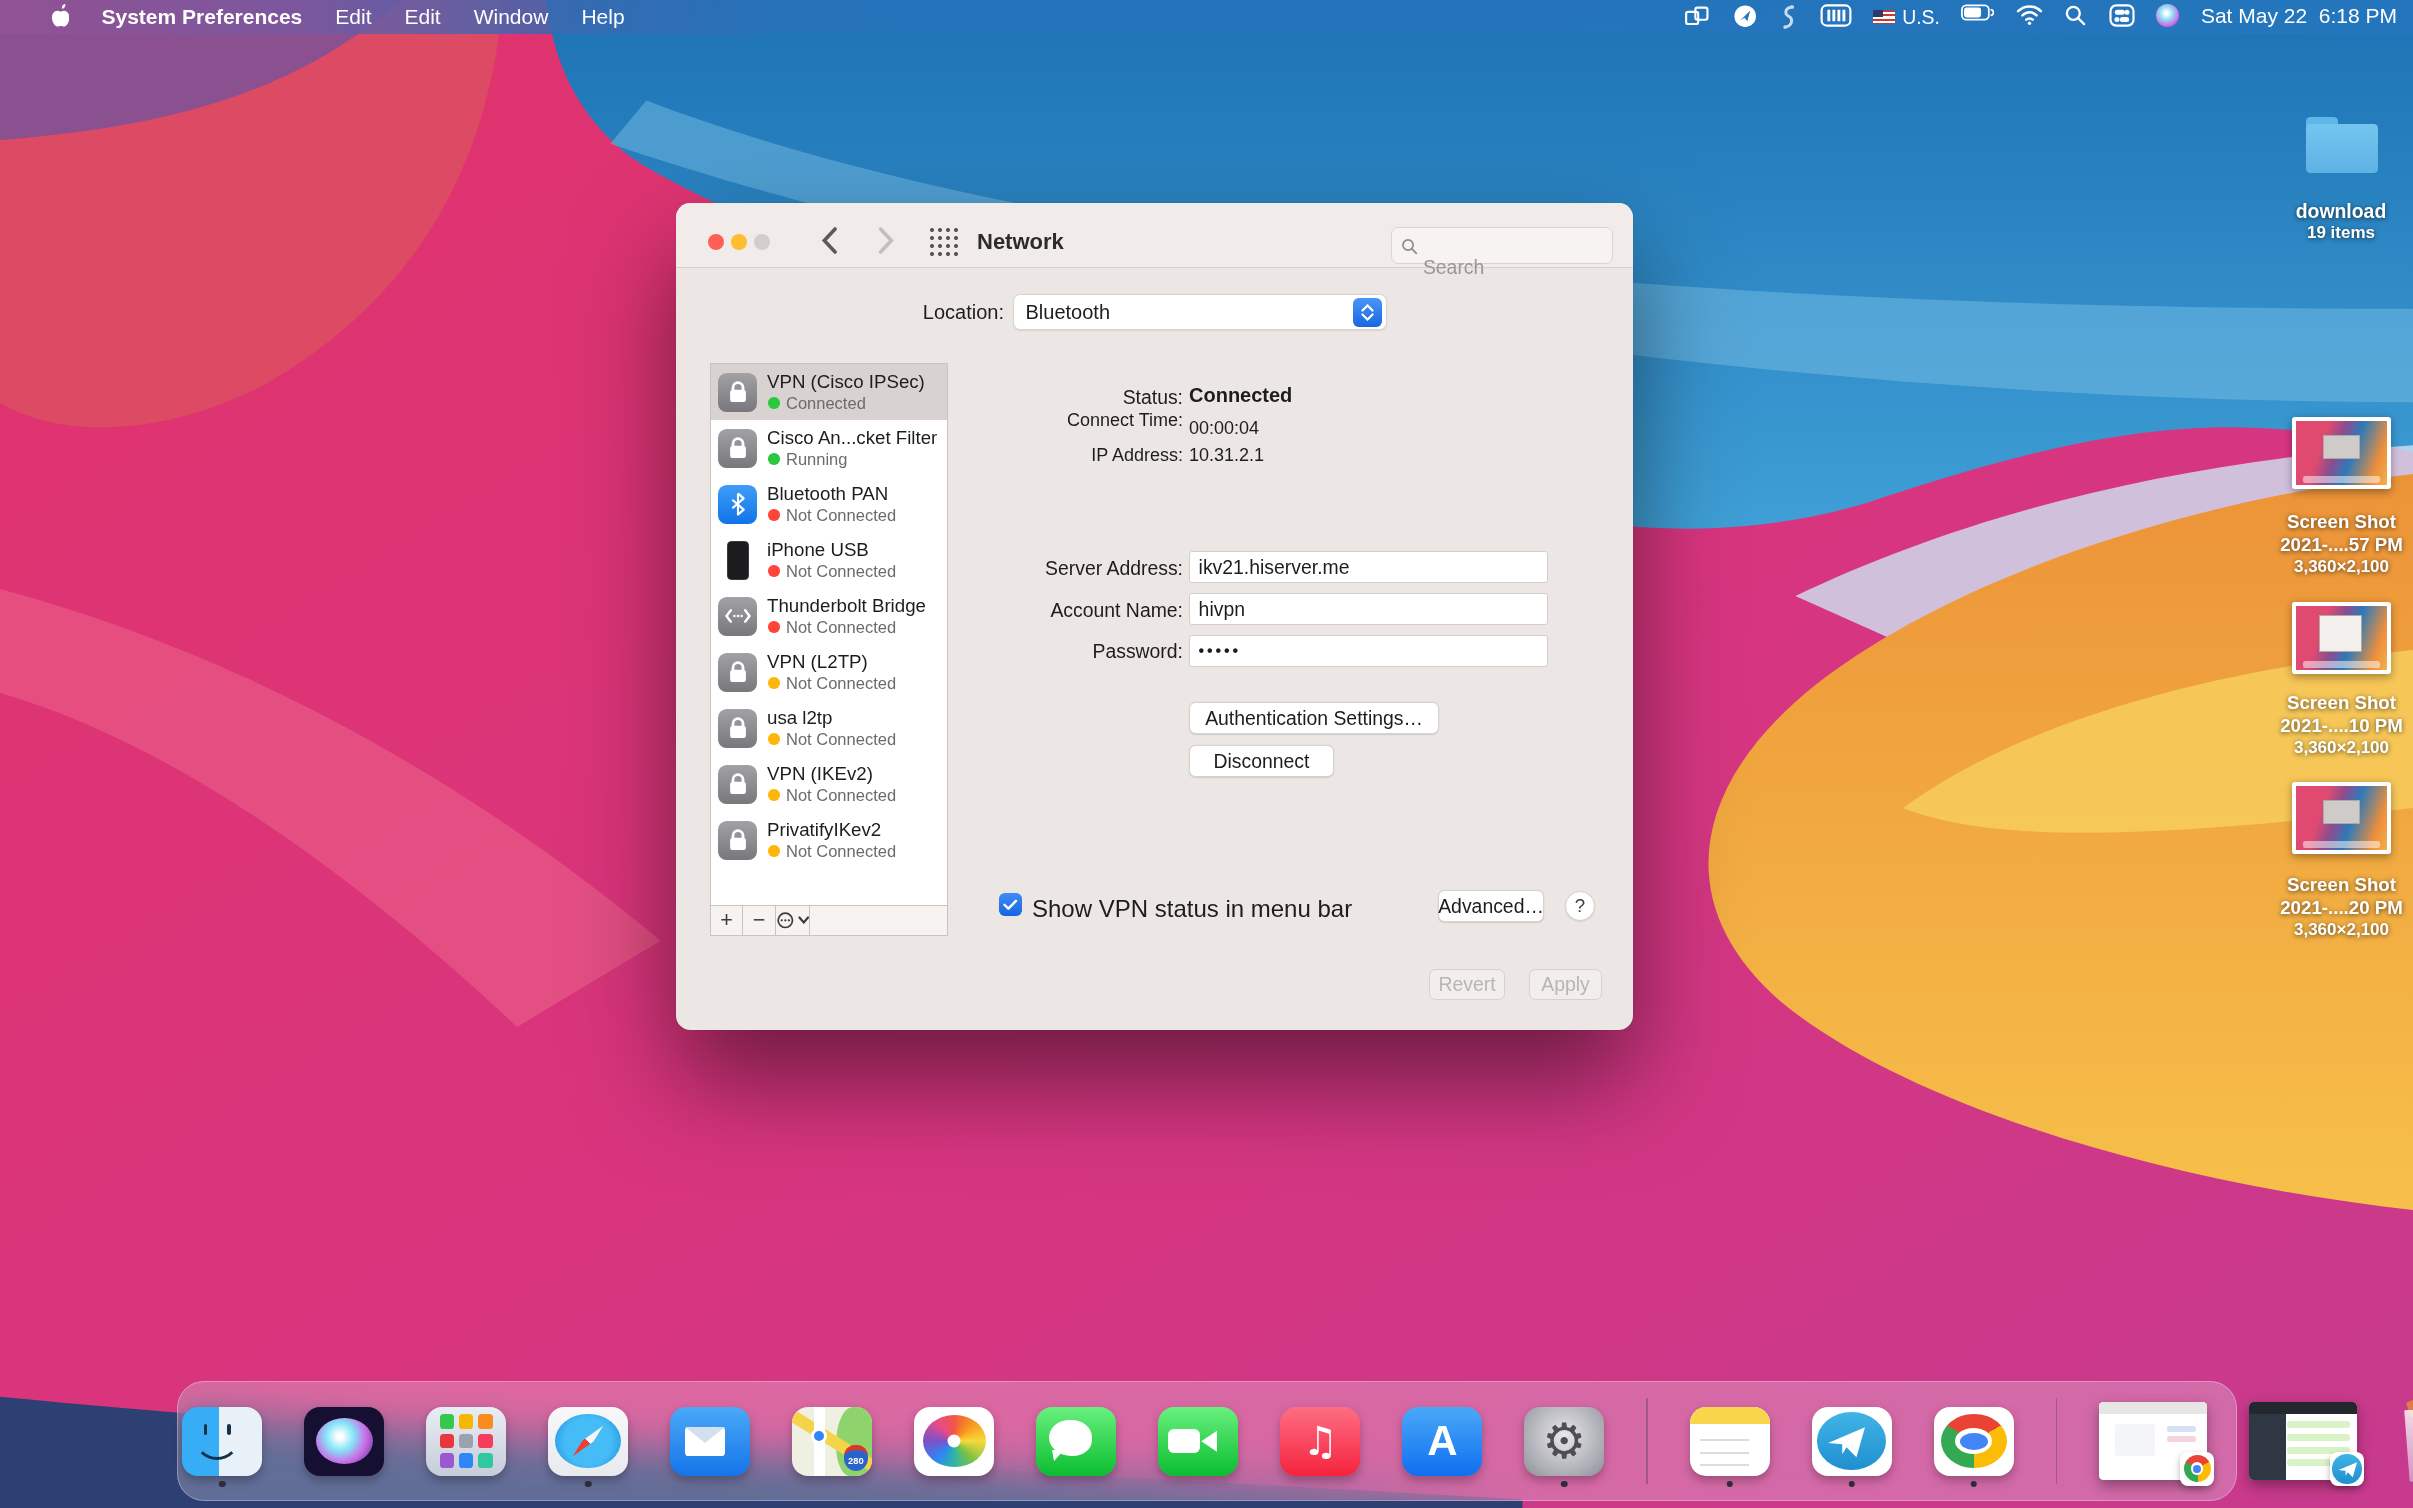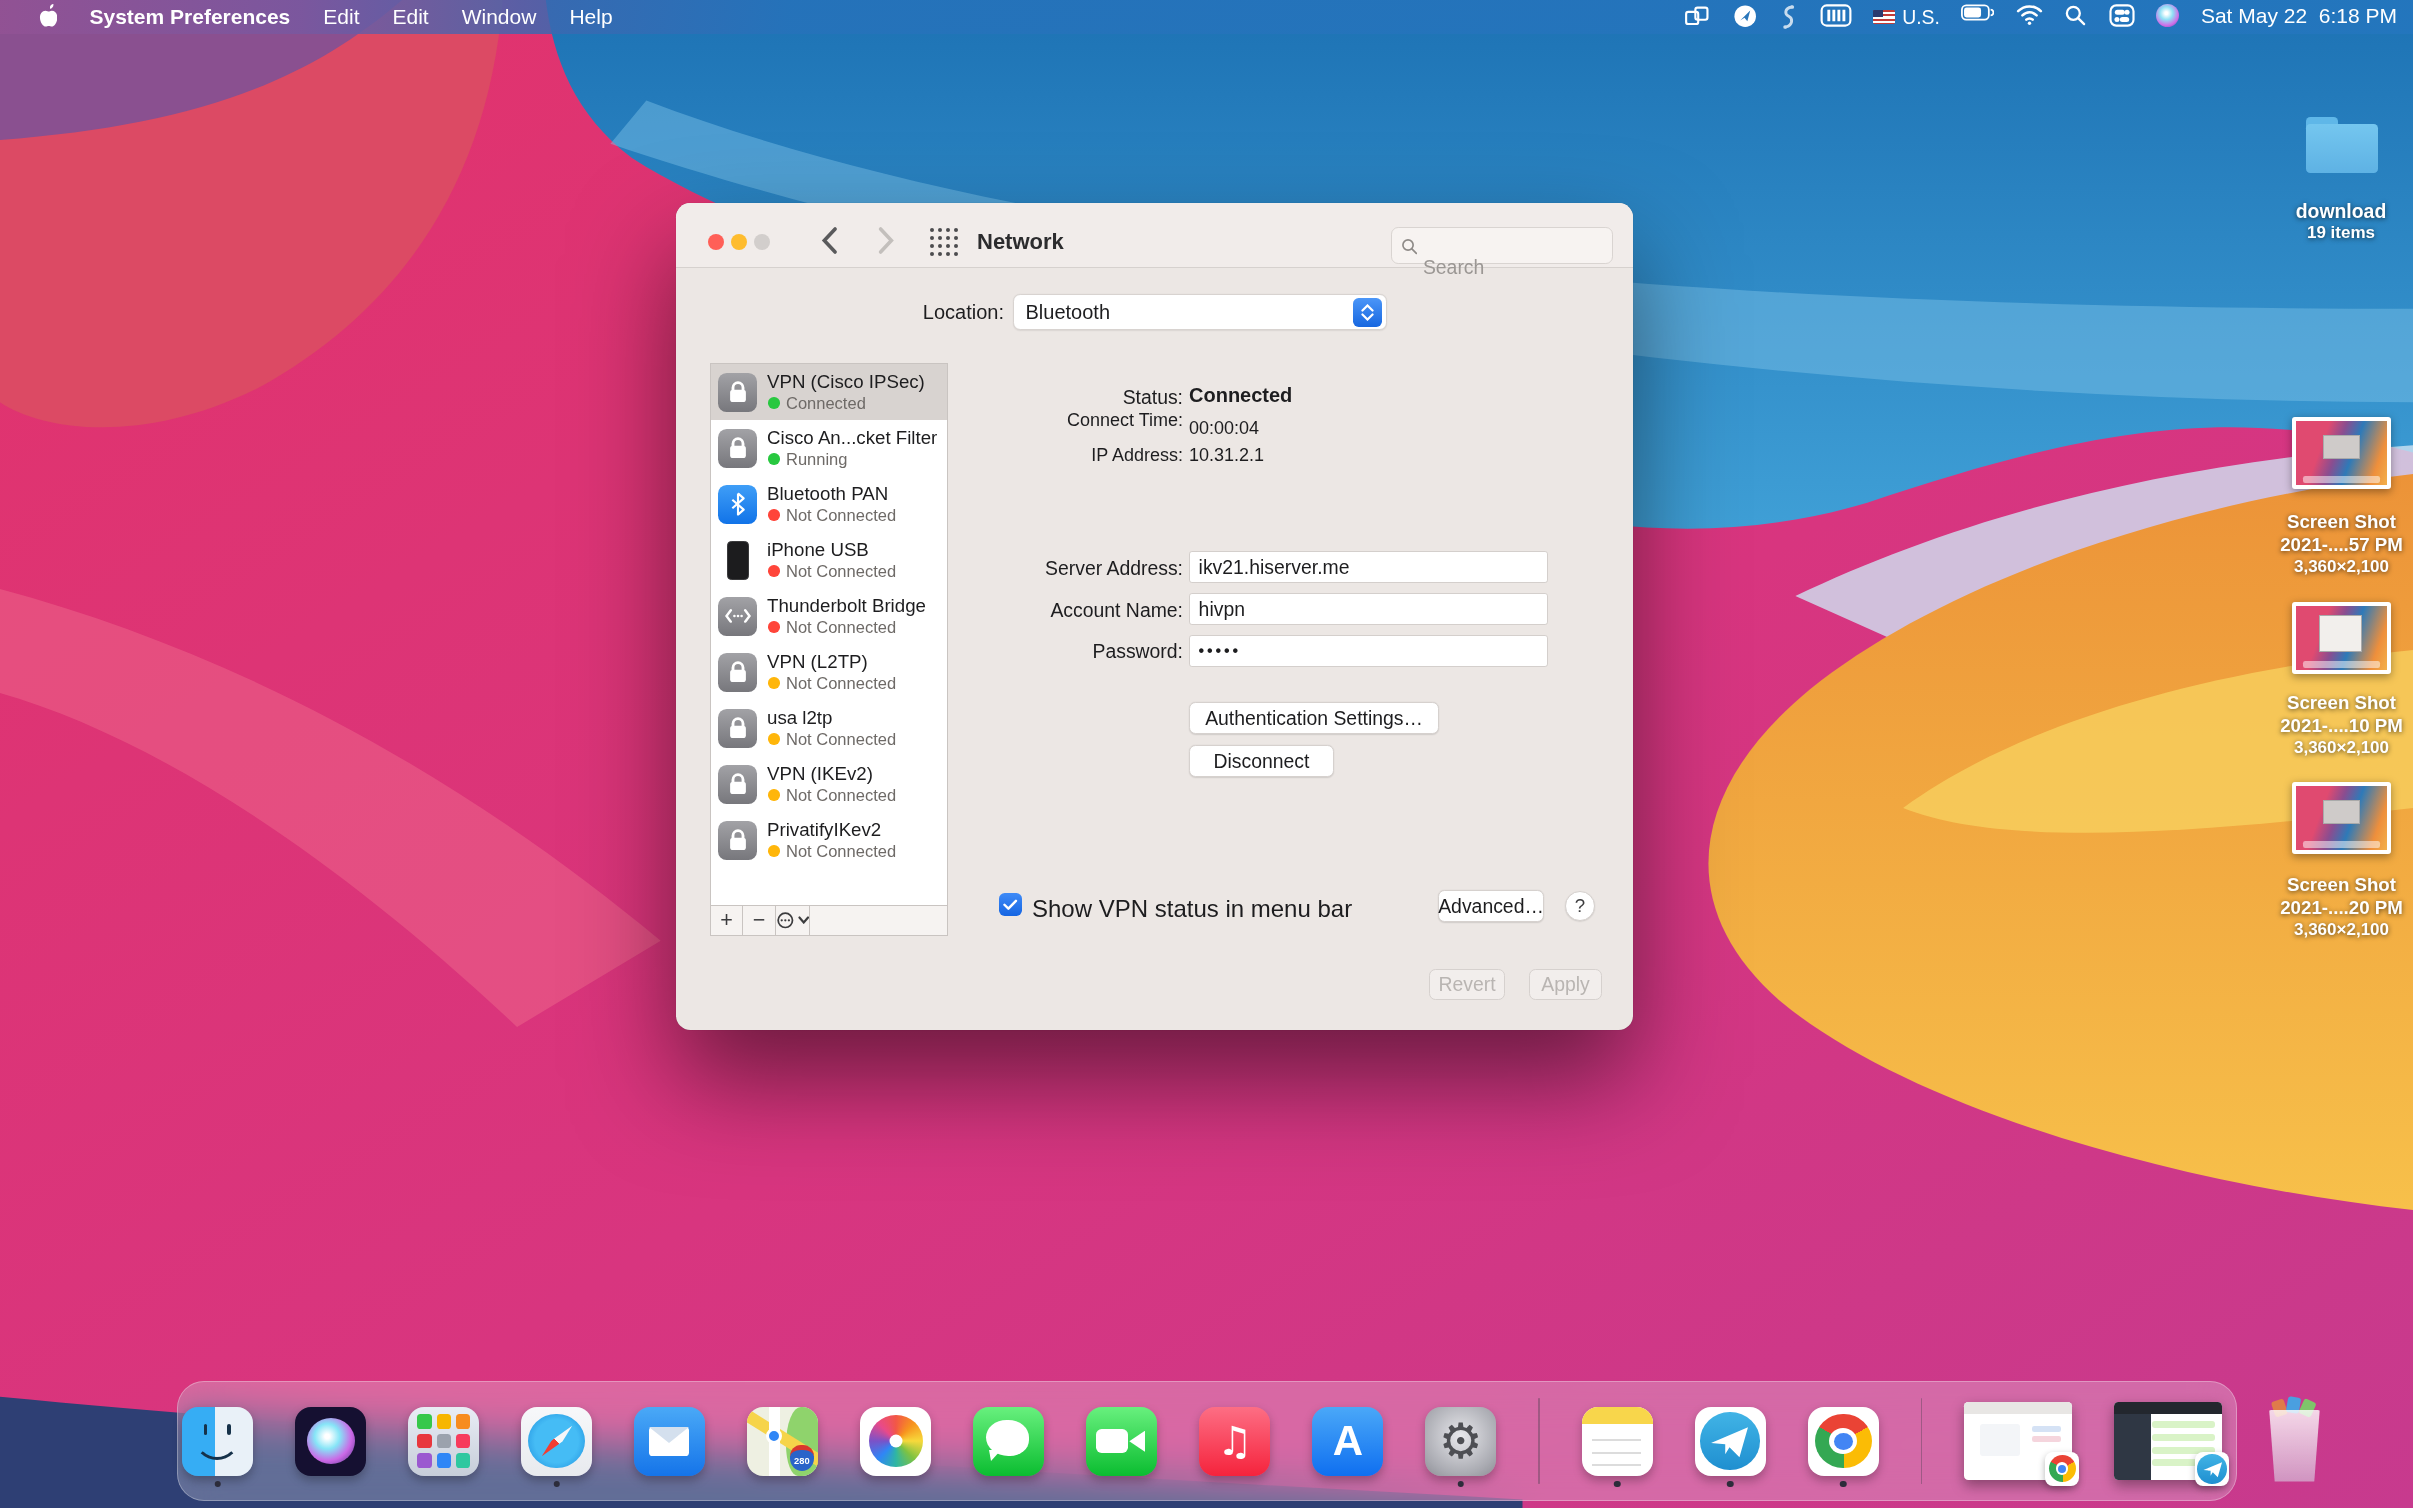--- a/index.html
+++ b/index.html
@@ -5,21 +5,21 @@
   * { margin:0; padding:0; box-sizing:border-box; }
   html,body { width:2413px; height:1508px; overflow:hidden; font-family:"Liberation Sans","DejaVu Sans",sans-serif; }
 
   
   #wallpaper { position:absolute; inset:0; }
 
   
   #menubar { position:absolute; left:0; top:0; width:2413px; height:34px;
     background:linear-gradient(90deg, rgba(146,82,148,.88) 0, rgba(120,88,160,.85) 302px, rgba(60,104,176,.85) 546px, rgba(38,114,186,.88) 790px, rgba(36,118,190,.88) 100%);
     display:flex; align-items:center; color:#fff; }
-  .mb-left { display:flex; align-items:center; gap:33px; padding-left:35px; }
+  .mb-left { display:flex; align-items:center; gap:33px; padding-left:47px; }
   .mb-item { font-size:21px; color:#fff; white-space:nowrap; }
   .mb-item.bold { font-weight:700; }
   .mb-right { margin-left:auto; display:flex; gap:21.5px; padding-right:16px; }
   .mb-right svg { display:block; }
   #clock { font-size:21px; font-weight:500; white-space:pre; }
   .uslabel { font-size:19.4px; font-weight:500; }
   .flag { width:21.5px; height:14.4px; position:relative; background:repeating-linear-gradient(180deg,#c23b38 0 2.2px,#fff 2.2px 4.3px); border-radius:1.4px; overflow:hidden;}
   .flag:before { content:""; position:absolute; left:0; top:0; width:9.3px; height:7.2px; background:#2c3a6e; }
   .siri-mb { width:23px; height:23px; border-radius:50%;
     background:radial-gradient(circle at 45% 40%, #ffffff 8%, #8fe0f5 35%, #cf6fe8 65%, #4a3fa0 100%); }
@@ -105,21 +105,21 @@
     background:linear-gradient(110deg,#e04a70 0 30%,#8a4d90 45%,#2e7ab8 60%,#ee8f3c 85%,#f3b04a 100%); }
   .shot .dlg { position:absolute; left:30%; top:22%; width:40%; height:38%; background:#cfcbc9; border:0.7px solid #aaa; }
   .shot .dlg.big { left:26%; top:14%; width:46%; height:58%; background:#f2efec; }
   .shot .dockstrip { position:absolute; left:8%; bottom:4%; width:84%; height:10%; background:rgba(255,255,255,.5); border-radius:2.2px; }
 
   
   #dock { position:absolute; left:177px; top:1381px; width:2060px; height:120px;
     background:rgba(235,235,245,.28); border:0.7px solid rgba(255,255,255,.3); border-radius:27px;
     backdrop-filter:blur(21.5px); display:flex; align-items:center; gap:42px; padding:0 4.3px; }
   .dk { position:relative; flex:none; }
-  .ic { width:71px; height:69px; border-radius:16px; position:relative; overflow:hidden; box-shadow:0 4.3px 10px rgba(0,0,0,.25); }
+  .ic { width:80px; height:69px; border-radius:16px; position:relative; overflow:hidden; box-shadow:0 4.3px 10px rgba(0,0,0,.25); }
   .run { position:absolute; left:50%; bottom:-11.5px; width:6.5px; height:6.5px; border-radius:50%;
     background:#2c2c3a; transform:translateX(-50%); }
   .dock-sep { flex:none; width:1.4px; height:86px; background:rgba(60,60,70,.35); border-radius:0.7px; }
 
   .ic.finder { background:linear-gradient(90deg,#36adf4 0 46%,#e9f1f8 46% 100%); }
   .finder .eye { position:absolute; top:17px; width:3.6px; height:11.5px; background:#16324a; border-radius:2.2px; }
   .finder .smile { position:absolute; left:11.5px; top:29px; width:46px; height:24.4px;
     border:3.6px solid #16324a; border-top:none; border-left-color:transparent; border-right-color:transparent;
     border-radius:0 0 24.4px 24.4px; }
   .ic.siri { background:#151031; }

